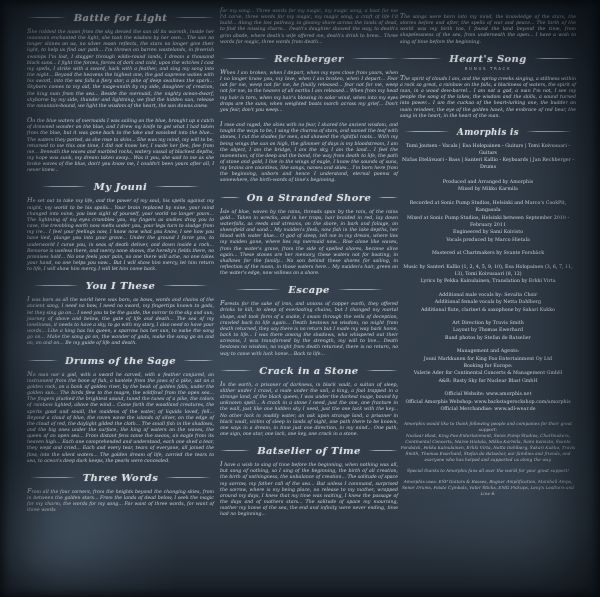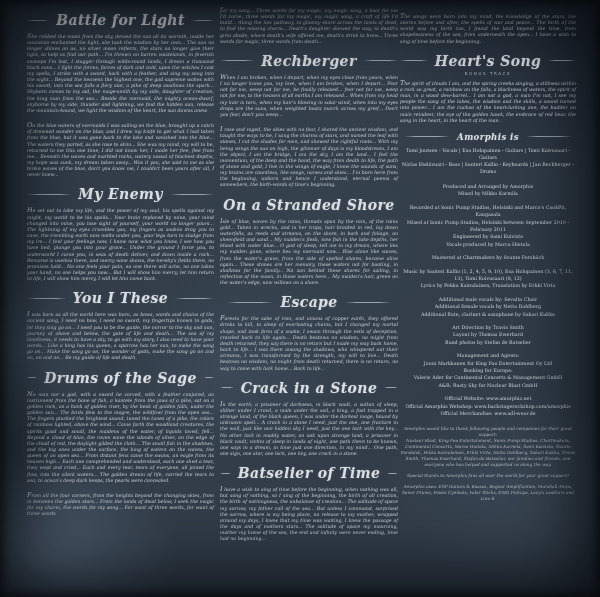--- a/index.html
+++ b/index.html
@@ -27,21 +27,21 @@
   .col-right{left:400px;top:13px;width:176px;}
   .lyric{
     font-style:italic;font-size:4.7px;line-height:6.15px;text-align:justify;
     text-shadow:0 0 1px rgba(230,238,246,0.18);
   }
   .lyric::first-letter{font-size:6.5px;}
   .section{margin-bottom:8px;}
   .sec-head{
     display:flex;align-items:center;justify-content:center;gap:7px;
     margin:5px 0 5px 0;color:#dadee2;
-    font-style:italic;font-weight:bold;font-size:14px;letter-spacing:0.4px;
+    font-style:italic;font-weight:bold;font-size:10px;letter-spacing:0.4px;
     text-shadow:0 0 2px rgba(240,246,252,0.25);white-space:nowrap;
   }
   .sec-head::before,.sec-head::after{
     content:"";flex:0 1 46px;height:1px;
     background:linear-gradient(90deg, rgba(160,170,180,0), rgba(170,180,190,0.85) 25%, rgba(170,180,190,0.85) 75%, rgba(160,170,180,0));
   }
   .sec-head.small{font-size:8.6px;}
   .subtitle{
     text-align:center;font-size:4px;letter-spacing:1.6px;color:#aab2ba;
     margin:-3px 0 4px 0;font-family:"DejaVu Sans","Liberation Sans",sans-serif;
@@ -71,37 +71,40 @@
       <div class="sec-head">
           <span>Battle for Light</span>
         </div>
       <div class="lyric">She robbed the moon from the sky, denied the sun all its warmth, inside her mountain enchanted the light, she took the wisdom by her own... The sun no longer shines on us, no silver moon reflects, the stars no longer give their light, to help us find our path... I'm thrown on barren wastelands, in feverish swamps I'm lost, I stagger through wilds-round lands, I dream a thousand black suns... I fight the forces, forces of dark and cold, upon the witches I cast my spells, I strike with a sword, hack with a feather, and sing my song into the night... Beyond the heavens the highest one, the god supreme wakes with his sword, into the sea falls a fiery star, a pike of deep swallows the spark... Skyborn comes to my aid, the mage-smith by my side, daughter of creation, the king man from the sea... Beside the mermaid, the mighty ocean-dwarf, skyborne by my side, thunder and lightning, we find the hidden sun, release the mountain-bound, we light the wisdom of the heart, the sun dawns anew.</div>
     </div>
     <div class="section">
       <div class="lyric">On the blue waters of mermaids I was sailing on the blue, brought up a catch of drowned wonder on the blue, and I drew my knife to get what I had taken from the blue, but it was gone back to the lake and vanished into the blue... The waters they parted, as she rose to skim... She was my mind, my will to be, returned to me this one time, I did not know her, I made her flee, flee from me... Beneath the waves and marbled rocks, watery vassal of blackest depths, my hope was sunk, my dream taken away... Was it you, she said to me as she broke waves of the blue, don't you know me, I couldn't been yours after all, I never knew...</div>
     </div>
     <div class="section">
       <div class="sec-head">
-          <span>My Enemy</span>
+          <span>My Jouni</span>
         </div>
       <div class="lyric">He set out to take my life, and the power of my soul, his spells against my might, my world to be his spoils... Your brain replaced by mine, your mind changed into mine, you lose sight of yourself, your world no longer yours... The lightning of my eyes crumbles you, my fingers as snakes drag you to cave, the trembling earth now melts under you, your legs turn to sludge from my ire... I feel your feelings now, I know now what you know, I see how you have lied, plunge you into your grave... Under the ground I force you, to underworld I curse you, in seas of death deliver, and down inside a rock... Remorse is useless there, and mercy none shows, the hereby's fields there, no promises hold... No one feels your pain, no one there will ache, no one takes your hand, no one helps you now... But I will show him mercy, let him return to life, I will show him mercy, I will let him come back.</div>
     </div>
     <div class="section">
       <div class="sec-head">
           <span>You I These</span>
         </div>
       <div class="lyric">I was born as all the world here was born, as bows, words and chains of the ancient song, I need no bow, I need no sword, my fingertips known to gods, let they sing go on... I need you to be the guide, the mirror to the sky and sun, journey of above and below, the gate of life and death... The sea of my loneliness, it needs to have a sky, to go with my story, I also need to have your words... Like a king has his queen, a sparrow has her sun, to make the song go on... Make the song go on, the wonder of gods, make the song go on and on, on and on... Be my guide of life and death.</div>
     </div>
     <div class="section">
       <div class="sec-head">
           <span>Drums of the Sage</span>
         </div>
       <div class="lyric">No man nor a god, with a sword he carved, with a feather conjured, an instrument from the bone of fish, a kantele from the jaws of a pike, sat on a golden rock, on a bank of golden river, by the beak of golden falls, under the golden sun... The birds flew to the magre, the wildfowl from the open sea... The fingers plucked the brightest sound, tuned the tunes of a pike, the colors of rainbow lighted, above the wind... Came forth the woodland creatures, the spirits good and small, the maidens of the water, of liquids loved, fell... Beyond a cloud of blue, the raven wove the islands of silver, on the edge of the cloud of red, the daylight gilded the cloth... The small fish in the shadows, and the big ones under the surface, the king of waters on the waves, the queen of an open sea... From distant fens came the swans, an eagle from its heaven high... Each one comprehended and understood, each one shed a tear, they wept and cried... Each and every tear, tears of everyone, all joined the flow, into the silent waters... The golden dream of life, carried the tears to sea, to ocean's deep dark keeps, the pearls were concealed.</div>
     </div>
     <div class="section">
+      <div class="sec-head">
+          <span>Three Words</span>
+        </div>
       <div class="lyric">From all the four corners, from the heights beyond the changing skies, from in between the golden stars... From the lands of dead below, I seek the magic for my charm, the words for my song... For want of three words, for want of three words</div>
     </div>
   </div>
 
   <div class="col col-mid">
     <div class="section">
       <div class="lyric">for my song... Three words for my magic, my magic song, a boat for me I'd carve, three words for my magic, my magic song, a craft of life I'd build... Along the low pathway, to gloomy shore across the lands of dead, to find the missing charm... Death's daughter showed the way, to death's grim abode, where death's wife offered me, death's drink to brew... Three words for magic, three words from death...</div>
     </div>
     <div class="section">
       <div class="sec-head">

